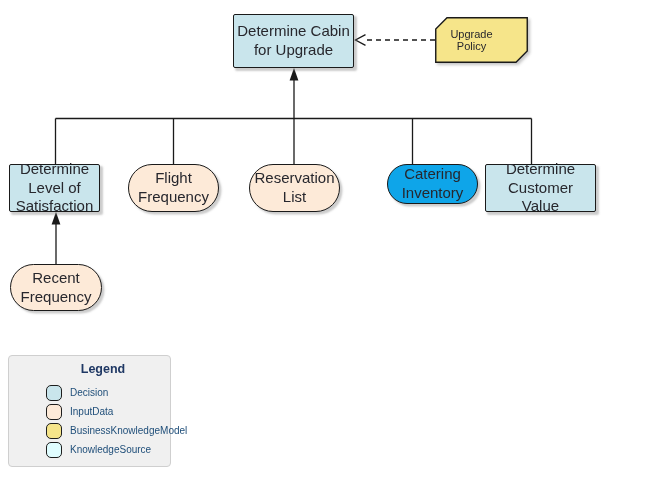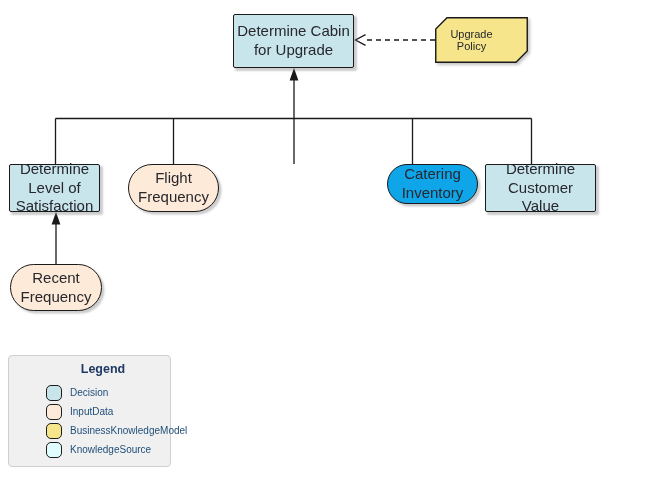--- a/index.html
+++ b/index.html
@@ -89,20 +89,23 @@
   </div>
 
   <div class="node stadium" style="left: 128px; top: 164px; width: 91px; height: 48px; background: rgb(253, 234, 216);">
     <span>Flight Frequency</span>
   </div>
 
   <div class="node decision" style="left: 9px; top: 164px; width: 91px; height: 48px; background: rgb(201, 229, 236);">
     <span>Determine Level of Satisfaction</span>
   </div>
 
+  <div class="node stadium" style="left: 249px; top: 164px; width: 91px; height: 48px; background: rgb(253, 234, 216);">
+    <span>Reservation List</span>
+  </div>
 
   <div class="node stadium" style="left: 387px; top: 164px; width: 91px; height: 40px; background: #0ea5e9;">
     <span>Catering Inventory</span>
   </div>
 
   <div class="node decision" style="left: 485px; top: 164px; width: 111px; height: 48px; background: rgb(201, 229, 236);">
     <span>Determine Customer Value</span>
   </div>
 
   <div class="node stadium" style="left: 10px; top: 264px; width: 92px; height: 47px; background: rgb(253, 234, 216);">

